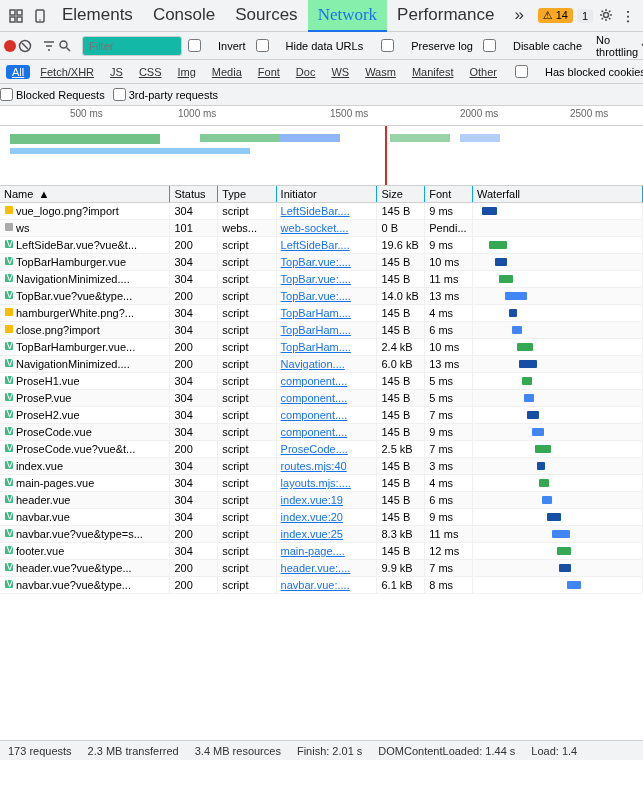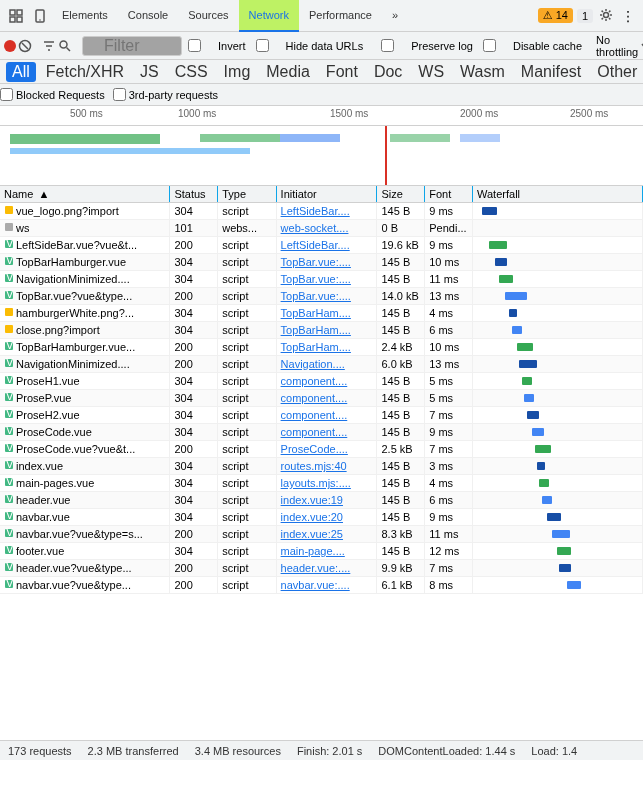--- a/index.html
+++ b/index.html
@@ -4,51 +4,51 @@
   <style>
     * { box-sizing: border-box; margin: 0; padding: 0; font-family: 'Segoe UI', Arial, sans-serif; font-size: 11px; }
     body { background: #fff; overflow: hidden; width: 643px; height: 788px; }
 
     
     .devtools-tabs {
       display: flex; align-items: center; background: #f1f3f4; border-bottom: 1px solid #d0d0d0; height: 32px; padding: 0 4px;
     }
     .tab-icon { width: 16px; height: 16px; margin: 0 4px; cursor: pointer; display: flex; align-items: center; justify-content: center; }
     .tab-item {
-      padding: 0 10px; height: 32px; display: flex; align-items: center; cursor: pointer; font-size: 11px; color: #333;
+      padding: 0 10px; height: 32px; display: flex; align-items: center; cursor: pointer; font-size: 17px; color: #333;
       border-bottom: 2px solid transparent; white-space: nowrap;
     }
-    .tab-item.active { border-bottom: 2px solid #1a73e8; color: #1a73e8; background: #bef264; }
+    .tab-item.active { border-bottom: 2px solid #1a73e8; color: #1a73e8; background: #86efac; font-family: Liberation Serif, serif; }
     .tab-alerts { background: #f9a825; color: #000; border-radius: 3px; padding: 1px 5px; font-size: 11px; margin: 0 2px; }
     .tab-comment { background: #e8eaed; border-radius: 3px; padding: 1px 5px; margin: 0 2px; }
     .tab-spacer { flex: 1; }
     .tab-gear { cursor: pointer; padding: 0 4px; }
     .tab-dots { cursor: pointer; padding: 0 4px; font-size: 14px; }
 
     
     .network-toolbar {
       display: flex; align-items: center; background: #f1f3f4; border-bottom: 1px solid #d0d0d0; height: 28px; padding: 0 4px; gap: 2px;
     }
     .nt-btn {
       width: 18px; height: 18px; border: none; background: none; cursor: pointer; display: flex; align-items: center; justify-content: center; border-radius: 3px;
     }
     .nt-circle { width: 12px; height: 12px; border-radius: 50%; background: #d93025; display: inline-block; }
     .nt-separator { width: 1px; height: 16px; background: #ccc; margin: 0 3px; }
     .filter-input {
-      height: 20px; border: 1px solid #ccc; border-radius: 3px; padding: 0 21px; font-size: 16px; width: 100px; background: #a3a3a3;
+      height: 20px; border: 1px solid #ccc; border-radius: 3px; padding: 0 6px; font-size: 11px; width: 100px; background: #14b8a6;
     }
     .nt-checkbox { display: flex; align-items: center; gap: 17px; margin: 0 4px; white-space: nowrap; font-size: 11px; }
     .nt-checkbox input { margin: 0; }
 
     
     .filter-bar {
       display: flex; align-items: center; background: #f1f3f4; border-bottom: 1px solid #d0d0d0; height: 24px; padding: 0 6px; gap: 4px;
     }
     .filter-type {
-      padding: 1px 6px; font-size: 16px; cursor: pointer; border-radius: 3px; color: #333;
+      padding: 1px 6px; font-size: 11px; cursor: pointer; border-radius: 3px; color: #333; text-decoration: underline;
     }
     .filter-type.active { background: #1a73e8; color: #fff; border-radius: 3px; }
 
     
     .checkbox-bar {
       display: flex; align-items: center; background: #f1f3f4; border-bottom: 1px solid #d0d0d0; height: 22px; padding: 0 0; gap: 8px;
     }
     .cb-item { display: flex; align-items: center; gap: 3px; font-size: 11px; }
     .cb-item input { margin: 0; }
 

